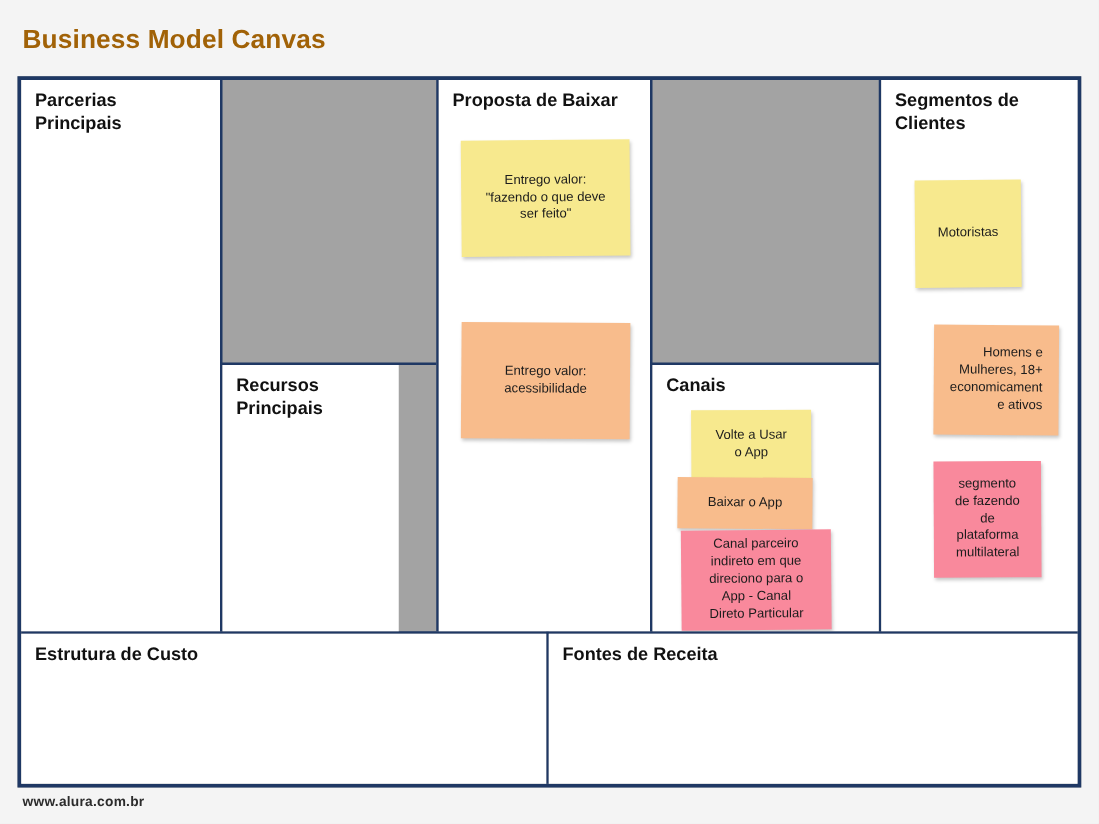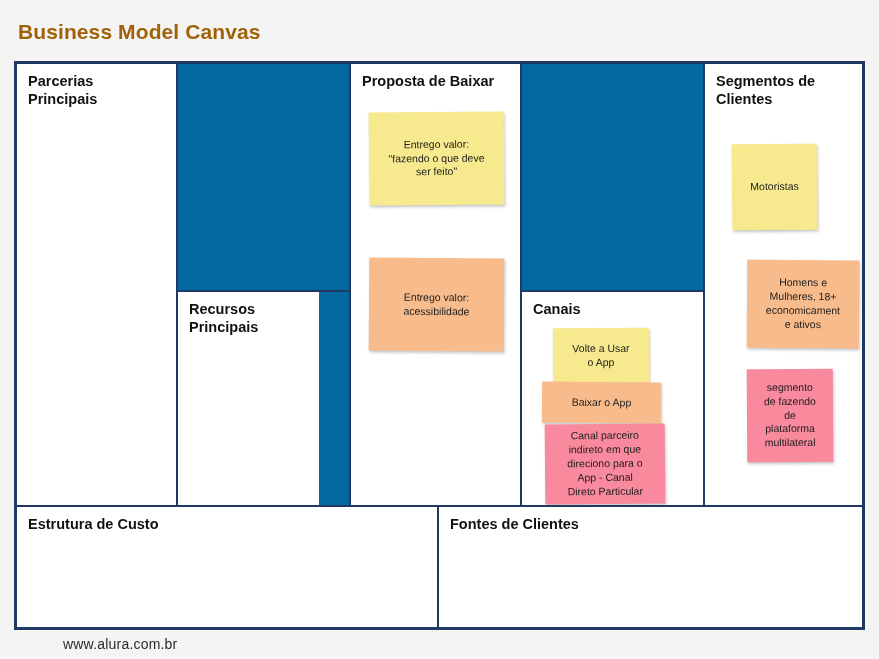--- a/index.html
+++ b/index.html
@@ -35,21 +35,21 @@
     white-space: nowrap;
   }
 
   
   .canvas-frame {
     position: absolute;
     left: 14px;
     top: 61px;
     width: 851px;
     height: 569px;
-    background: #0369a1;
+    background: #a3a3a3;
     border: 3px solid #1f3864;
     box-sizing: border-box;
   }
 
   
   .cell {
     position: absolute;
     box-sizing: border-box;
     background: #ffffff;
     overflow: hidden;
@@ -99,25 +99,24 @@
   
   .tilt-a { transform: rotate(-0.5deg); }
   .tilt-b { transform: rotate(0.4deg); }
   .tilt-c { transform: rotate(-0.3deg); }
 
   
   .footer-url {
     position: absolute;
     left: 18px;
     top: 636px;
-    font-size: 14px;
-    font-weight: normal;
+    font-size: 11px;
+    font-weight: bold;
     color: #2b2b2b;
     letter-spacing: 0.2px;
-    margin-left: 45px;
   }
 </style>
 </head>
 <body>
 
 <div class="page">
 
   <div class="canvas-title">Business Model Canvas</div>
 
   <div class="canvas-frame">
@@ -157,52 +156,52 @@
 acessibilidade</div>
     </div>
 
 
     <div class="cell" style="left:505px; top:228px; width:181px; height:213px;">
       <div class="cell-title">Canais</div>
 
       <div class="note note-yellow tilt-c" style="left:31px; top:36px; width:96px; height:55px;">Volte a Usar
 o App</div>
 
-      <div class="note note-orange tilt-b" style="left:20px; top:90px; width:119px; height:41px;text-align:center;">Baixar o App</div>
+      <div class="note note-orange tilt-b" style="left:20px; top:90px; width:108px; height:41px;text-align:center;">Baixar o App</div>
 
       <div class="note note-pink tilt-a" style="left:23px; top:132px; width:120px; height:80px;">Canal parceiro
 indireto em que
 direciono para o
 App - Canal
 Direto Particular</div>
     </div>
 
     <div class="cell" style="left:688px; top:0; width:157px; height:441px;">
       <div class="cell-title">Segmentos de
 Clientes</div>
 
       <div class="note note-yellow tilt-a" style="left:27px; top:80px; width:85px; height:86px;">Motoristas</div>
 
-      <div class="note note-orange tilt-b" style="left:42px; top:196px; width:112px; height:88px;">Homens e
+      <div class="note note-orange tilt-b" style="left:42px; top:196px; width:100px; height:88px;text-align:right;">Homens e
 Mulheres, 18+
 economicament
 e ativos</div>
 
       <div class="note note-pink tilt-c" style="left:42px; top:305px; width:86px; height:93px;">segmento
 de fazendo
 de
 plataforma
 multilateral</div>
     </div>
 
     <div class="cell" style="left:0; top:443px; width:420px; height:120px;">
       <div class="cell-title">Estrutura de Custo</div>
     </div>
 
     <div class="cell" style="left:422px; top:443px; width:423px; height:120px;">
-      <div class="cell-title">Fontes de Clientes</div>
+      <div class="cell-title">Fontes de Receita</div>
     </div>
 
   </div>
 
   <div class="footer-url">www.alura.com.br</div>
 
 </div>
 
 </body></html>

